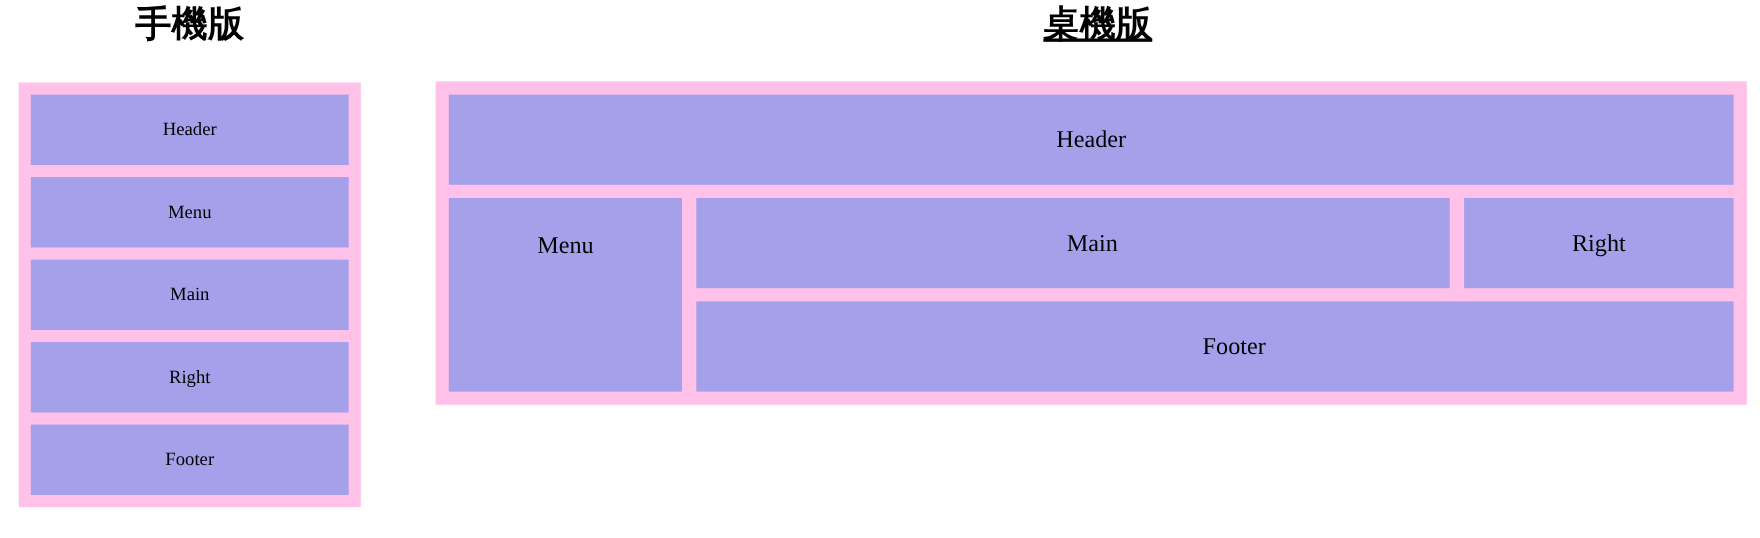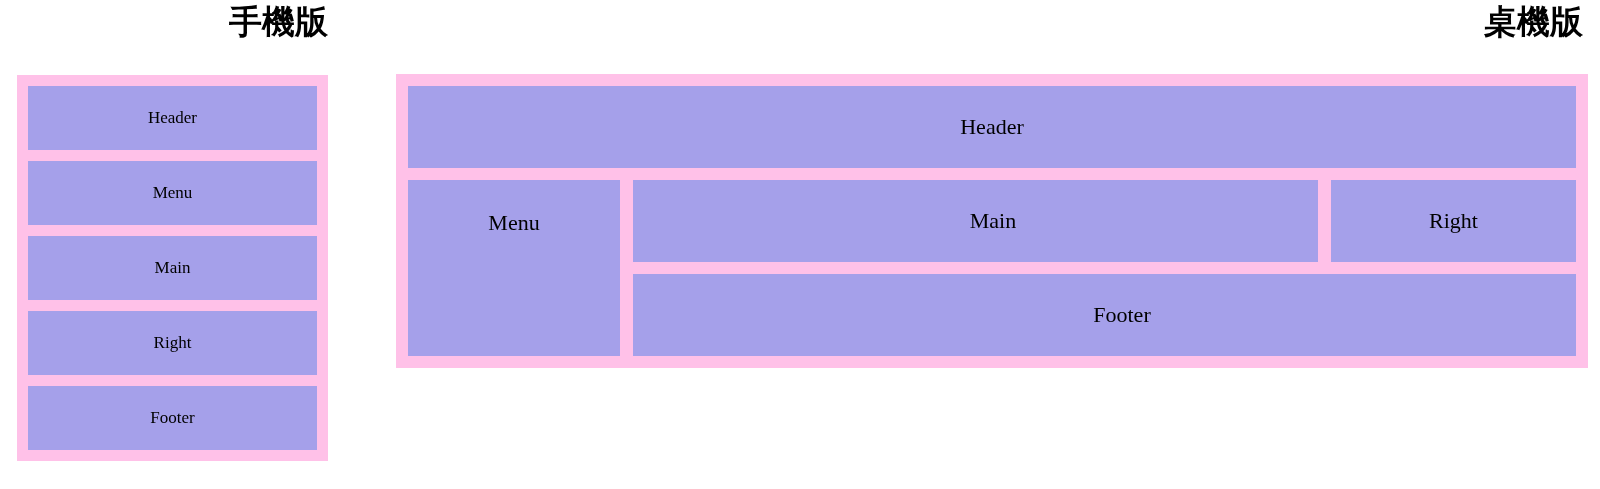--- a/index.html
+++ b/index.html
@@ -18,25 +18,25 @@
     font-family: "Liberation Serif", "DejaVu Serif", serif;
     color: var(--text);
   }
   .panel-title {
     position: absolute;
     top: 2px;
     font-family: "Liberation Sans", "DejaVu Sans", sans-serif;
     font-weight: 700;
     font-size: 33px;
     line-height: 40px;
-    text-align: right;
+    text-align: center;
     color: var(--text);
   }
   .mobile-title { left: 17px; width: 311px; }
-  .desktop-title { left: 391px; width: 1192px; }
+  .desktop-title { left: 402px; width: 1192px; text-decoration: underline; }
 
   
   .m-container {
     position: absolute;
     left: 17px;
     top: 75px;
     width: 311px;
     background: var(--pink);
     padding: 11px;
     display: flex;

